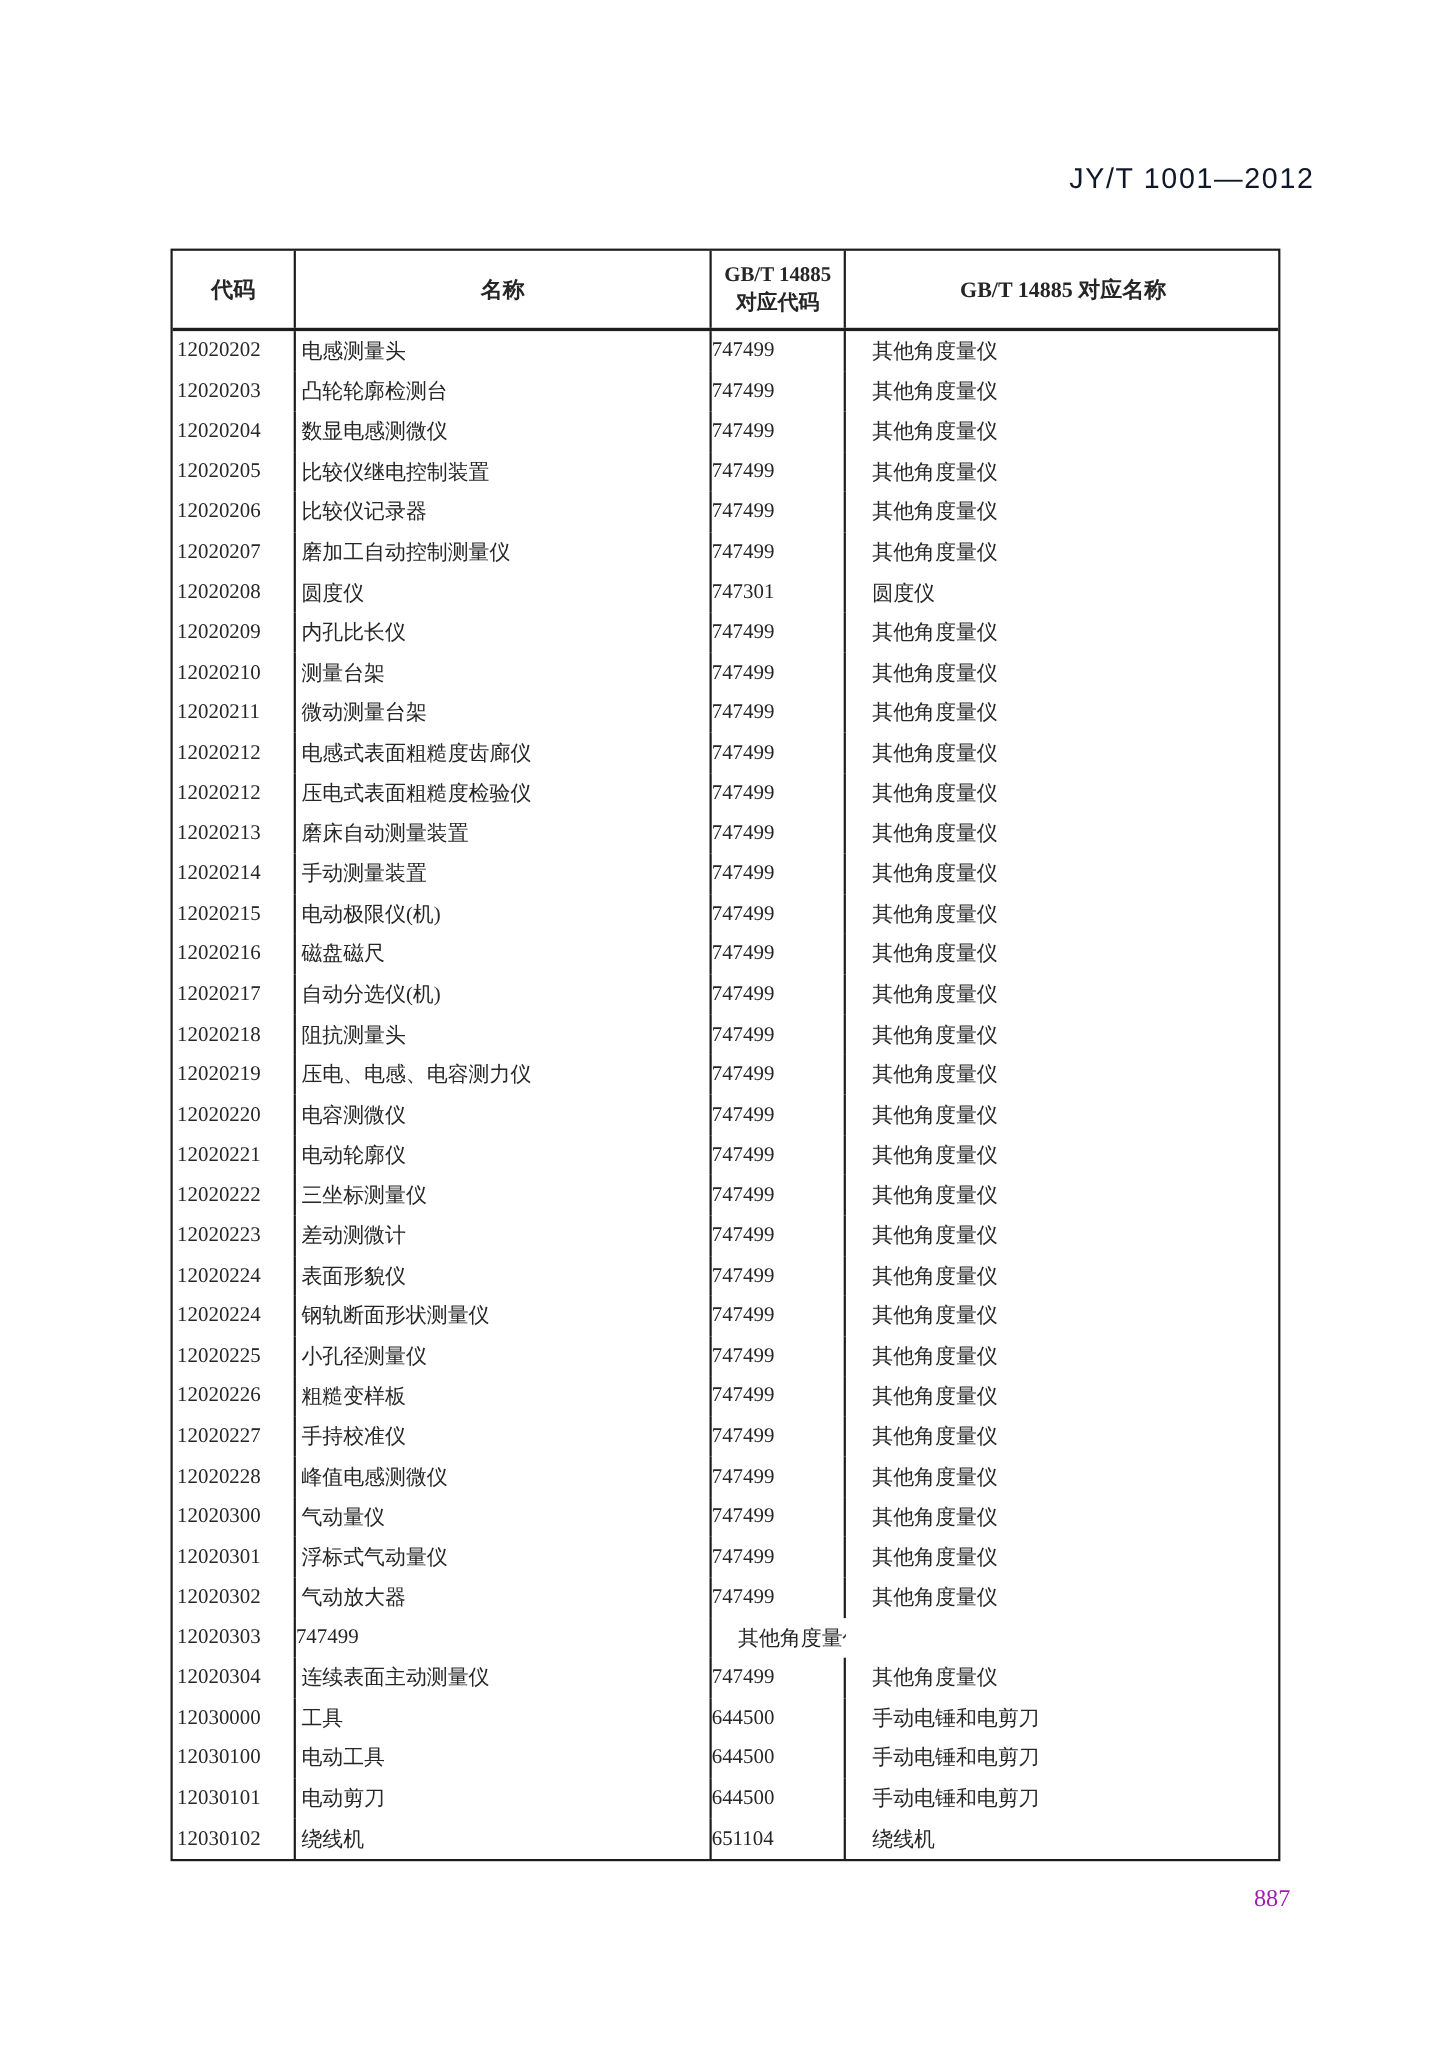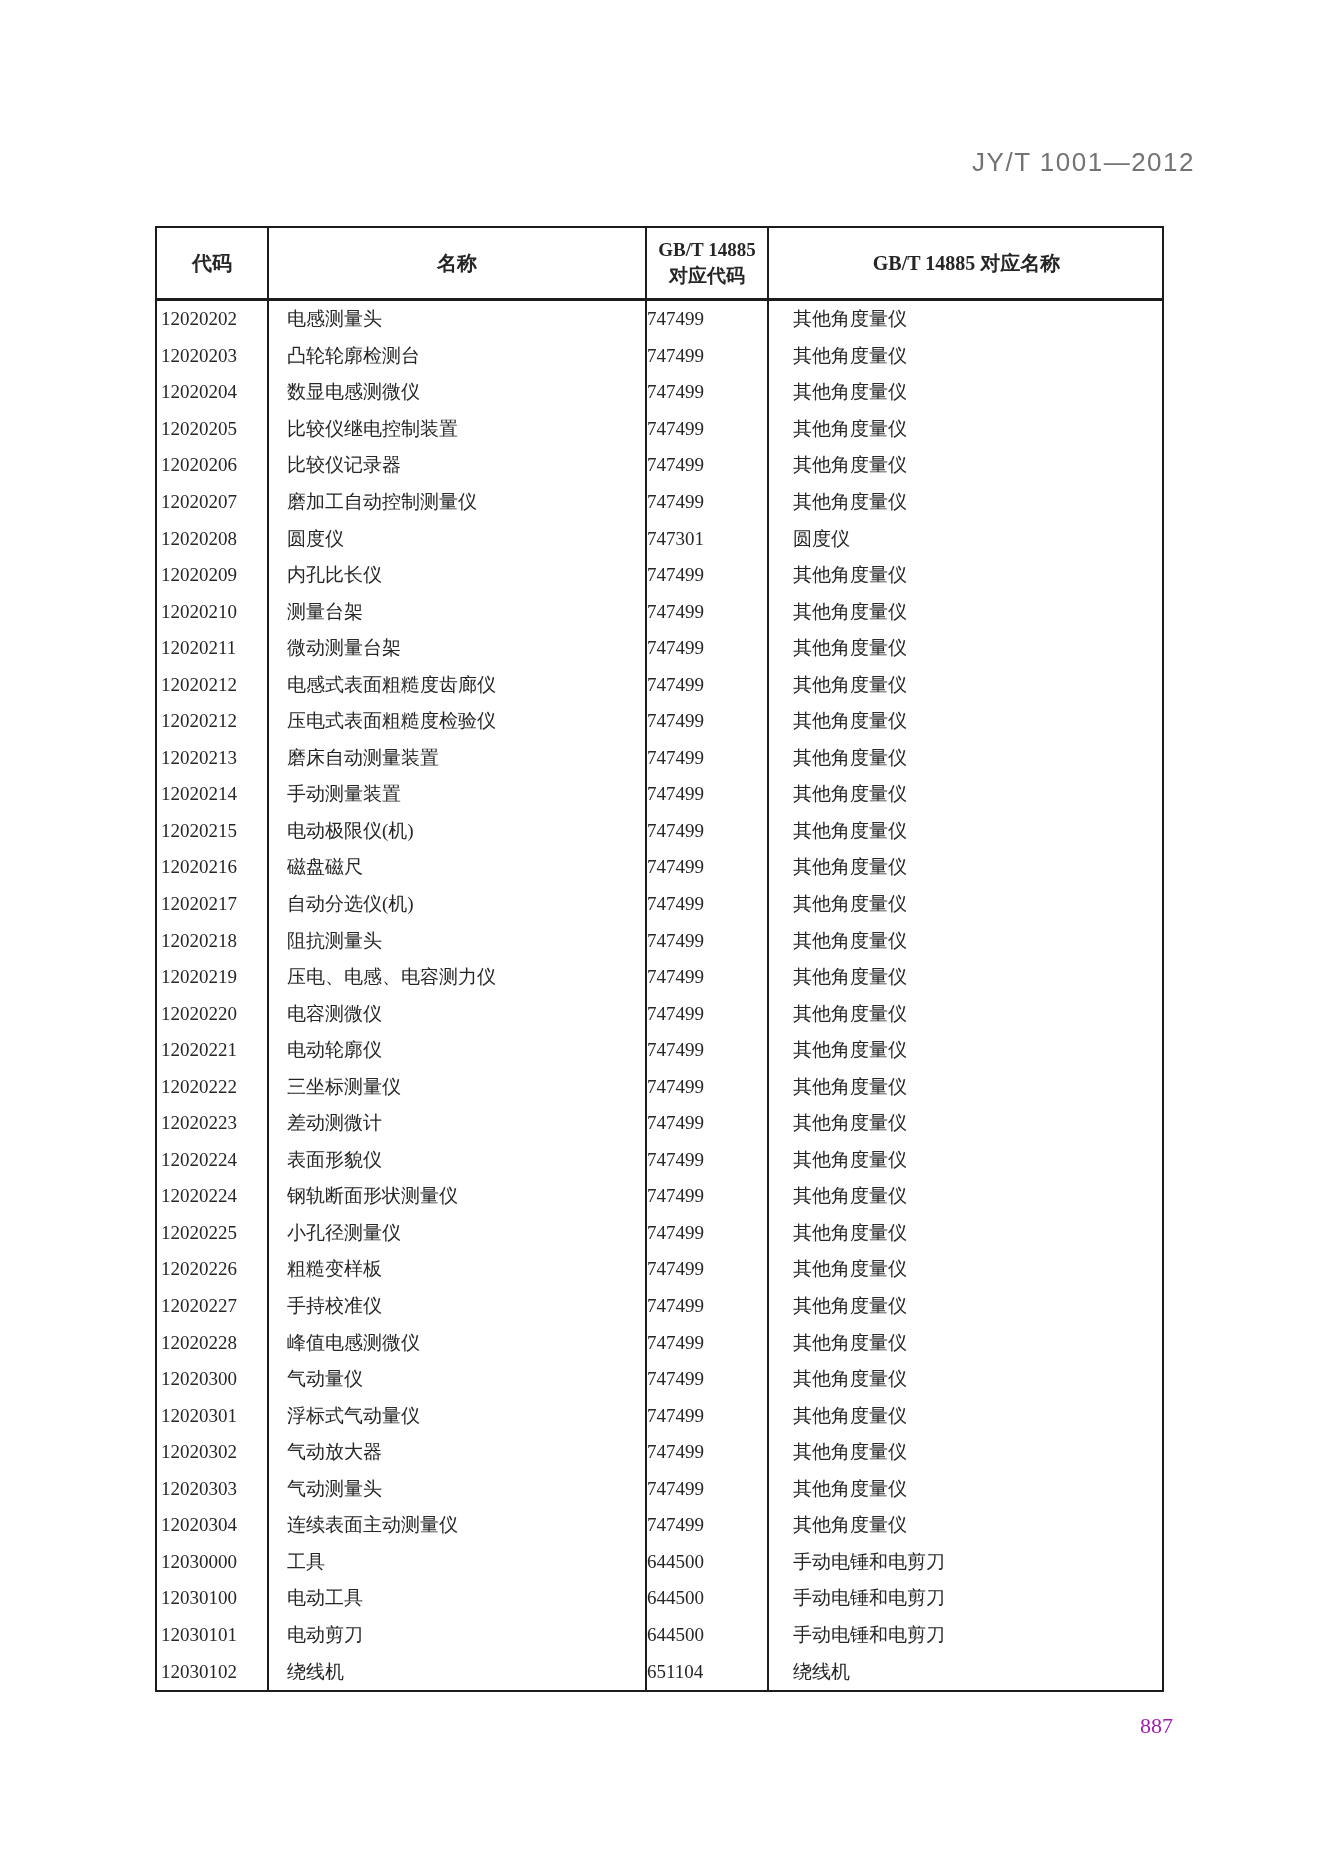--- a/index.html
+++ b/index.html
@@ -10,21 +10,21 @@
     font-family:"Liberation Serif","DejaVu Serif",serif;
     color:#262626;
     overflow:hidden;
   }
   .doc-number{
     position:absolute;
     top:147px;right:128px;
     font-family:"Liberation Sans","DejaVu Sans",sans-serif;
     font-size:26px;
     letter-spacing:1.5px;
-    color:#737373;
+    color:#0f172a;
     white-space:nowrap;
   }
   .table{
     position:absolute;
     left:155px;top:226px;
     width:1009px;
     border:2px solid #1c1c1c;
     box-sizing:border-box;
     background:#fff;
   }
@@ -57,21 +57,21 @@
     box-sizing:border-box;
   }
   .td{
     display:flex;align-items:center;
     font-size:19px;
     box-sizing:border-box;
     white-space:nowrap;
     overflow:hidden;
   }
   .td.c1{padding-left:4px;}
-  .td.c2{padding-left:18px;}
+  .td.c2{padding-left:5px;}
   .td.c3{padding-left:0;}
   .td.c4{padding-left:24px;}
   .page-number{
     position:absolute;
     top:1713px;left:1140px;
     font-size:22px;
     color:#a21caf;
   }
 </style>
 </head>
@@ -311,21 +311,20 @@
 
   <div class="tr">
     <div class="td c1 cb">12020302</div>
     <div class="td c2 cb">气动放大器</div>
     <div class="td c3 cb">747499</div>
     <div class="td c4">其他角度量仪</div>
   </div>
 
   <div class="tr">
     <div class="td c1 cb">12020303</div>
-    <div class="td c2 cb">气动测量头</div>
     <div class="td c3 cb">747499</div>
     <div class="td c4">其他角度量仪</div>
   </div>
 
   <div class="tr">
     <div class="td c1 cb">12020304</div>
     <div class="td c2 cb">连续表面主动测量仪</div>
     <div class="td c3 cb">747499</div>
     <div class="td c4">其他角度量仪</div>
   </div>

